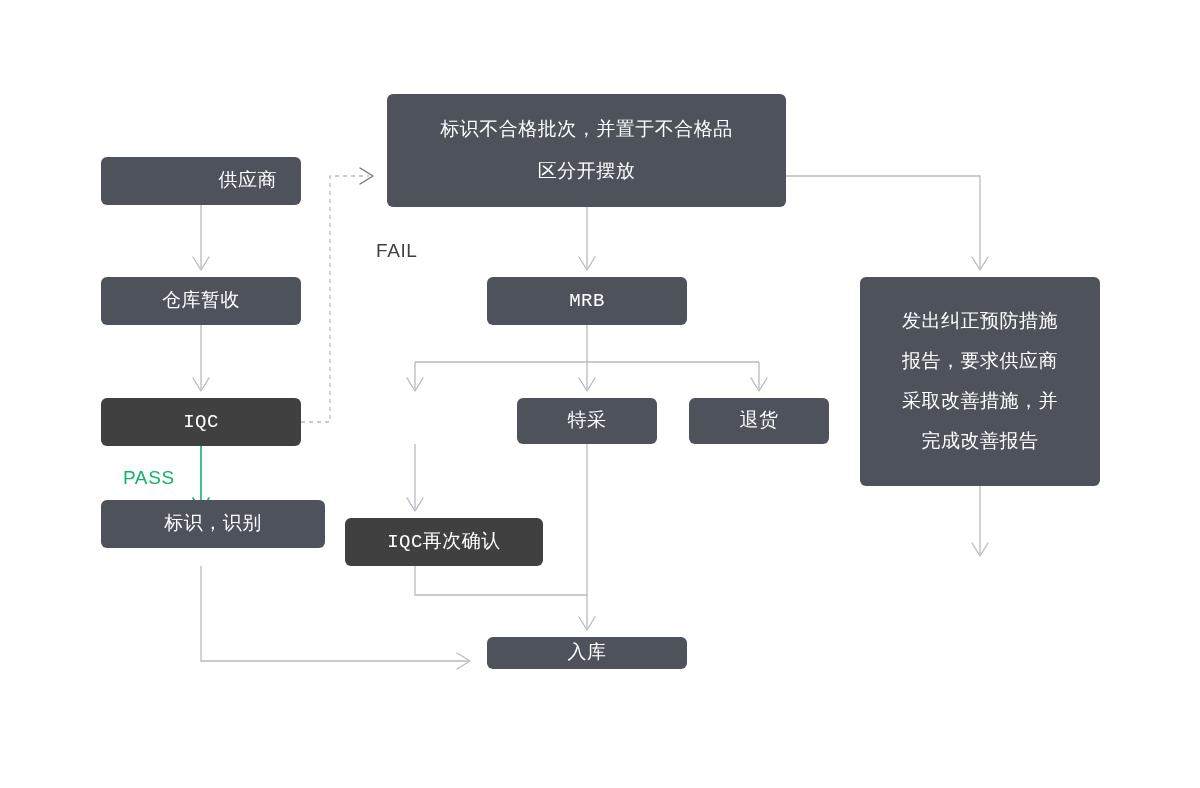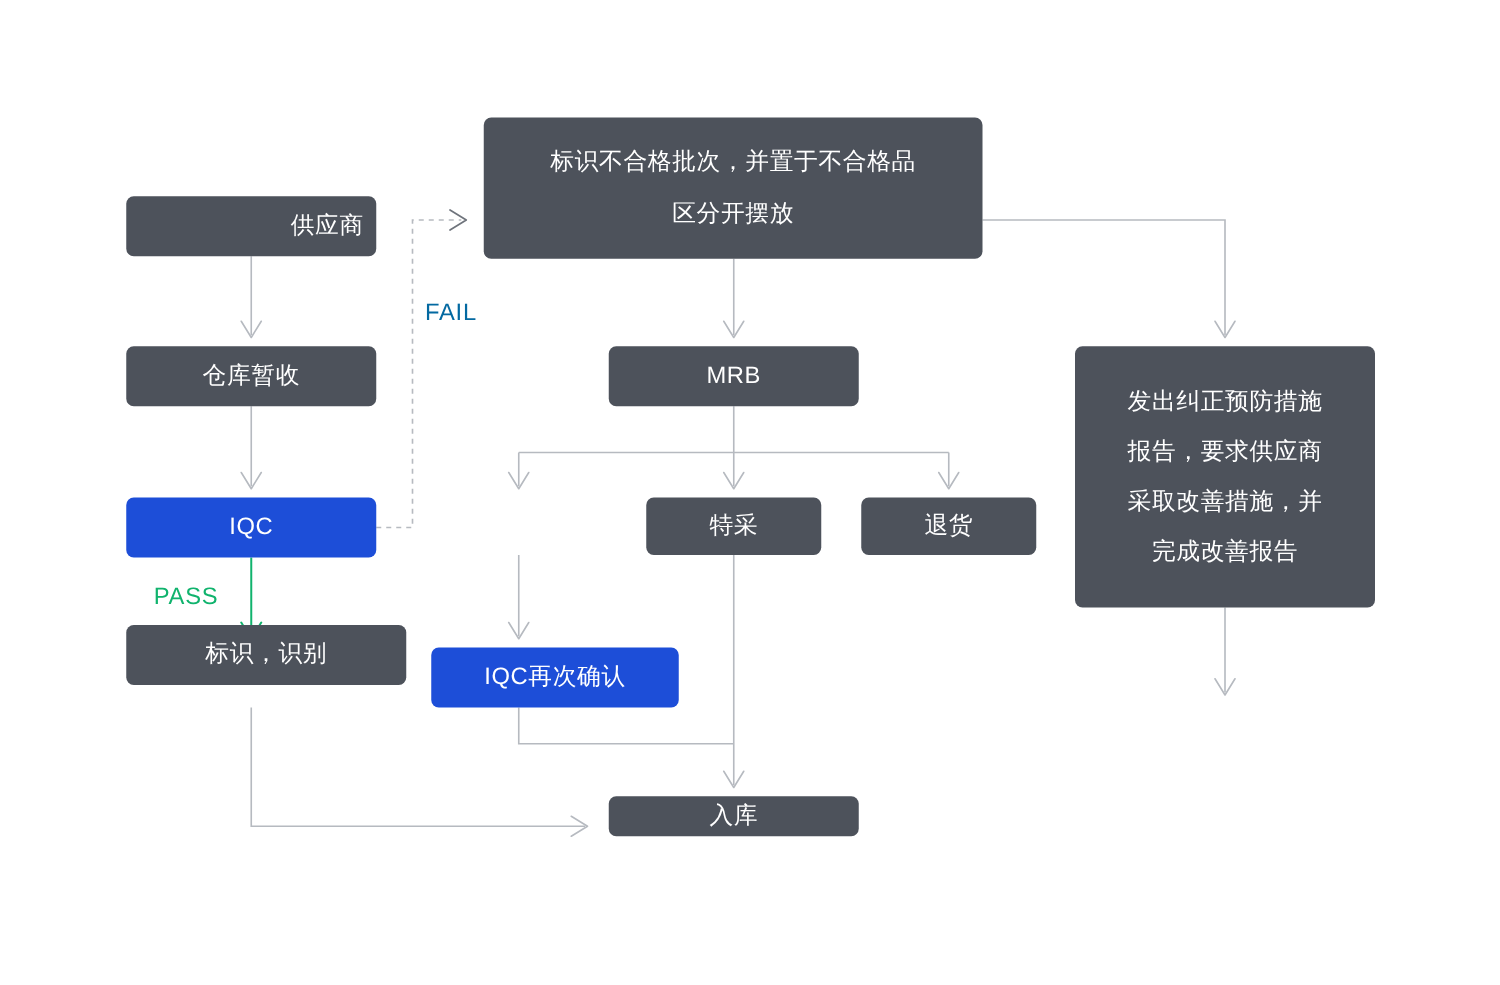--- a/index.html
+++ b/index.html
@@ -35,35 +35,36 @@
     align-items: center;
     justify-content: center;
     text-align: center;
     color: #ffffff;
     font-size: 19px;
     line-height: 34px;
     letter-spacing: 0.5px;
     -webkit-font-smoothing: antialiased;
   }
   .node-dark { background: #4d525b; }
-  .node-green { background: #1d4ed8; }
+  .node-green { background: #404040; }
   .node-box .node-label {
     display: block;
     width: 100%;
-    padding: 0 10px;
+    padding: 0 24px;
     box-sizing: border-box;
     white-space: pre-line;
+    font-family: Liberation Mono, monospace;
   }
   .edge-label {
     position: absolute;
     font-size: 19px;
     letter-spacing: 0.6px;
     white-space: nowrap;
   }
-  .label-fail { color: #0369a1; }
+  .label-fail { color: #404040; margin-left: 36px; }
   .label-pass { color: #10b36d; }
 </style>
 </head>
 <body>
 
 <div id="flow-root">
 
   <svg id="flow-svg" viewBox="0 0 1200 788" xmlns="http://www.w3.org/2000/svg">
 
     <g>

